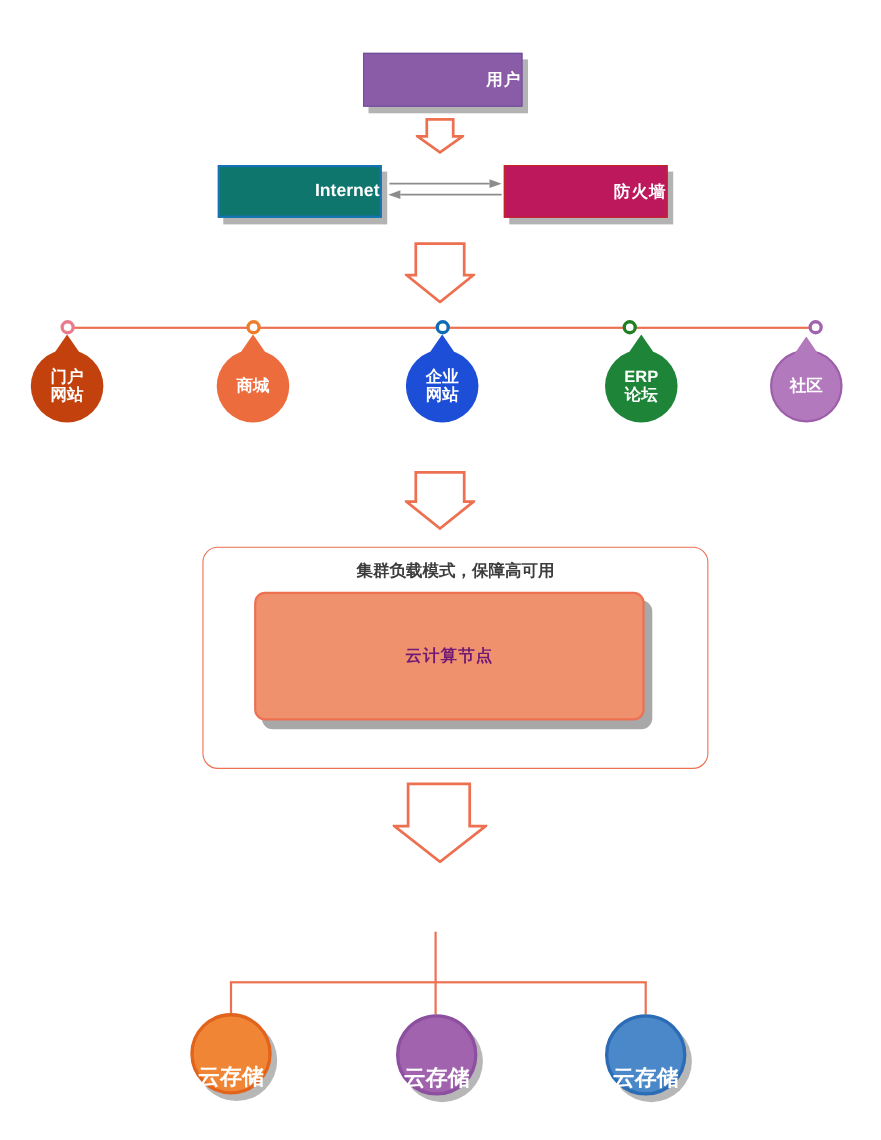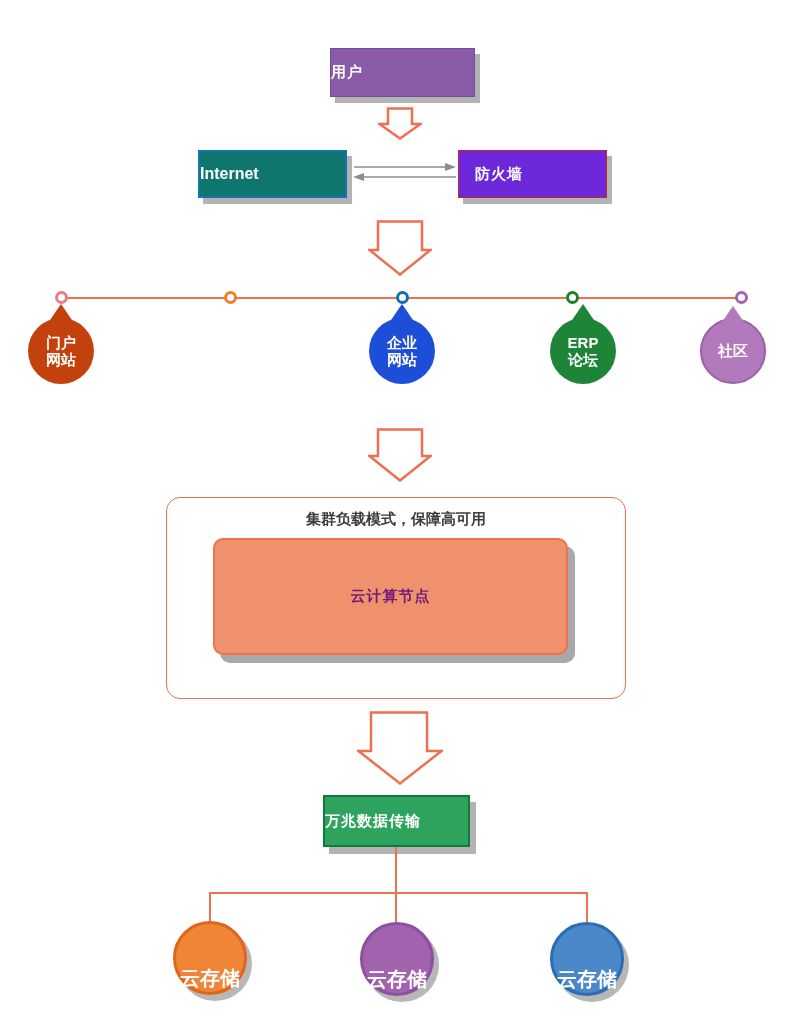--- a/index.html
+++ b/index.html
@@ -1,36 +1,36 @@
 <!DOCTYPE html>
 <html><head>
 <meta charset="utf-8">
 <style>
   html,body{margin:0;padding:0;background:#fff;}
   .canvas{position:relative;width:801px;height:1036px;background:#fff;overflow:hidden;
           font-family:"Liberation Sans","DejaVu Sans",sans-serif;}
-  .node{position:absolute;display:flex;align-items:center;justify-content:flex-start;
+  .node{position:absolute;display:flex;align-items:center;justify-content:flex-end;
         color:#fff;font-weight:bold;font-size:15px;letter-spacing:1px;box-sizing:border-box;}
   .shadow{box-shadow:5px 6px 0 0 #b3b3b3;}
   .user-node{left:330px;top:48px;width:145px;height:49px;border:1px solid #6a4f9c;}
   .internet-node{left:198px;top:150px;width:149px;height:48px;border:2px solid #1373b4;font-size:16px;letter-spacing:0;}
   .firewall-node{left:458px;top:150px;width:149px;height:48px;border:1px solid #c32426;}
   .transfer-node{left:323px;top:795px;width:147px;height:52px;border:2px solid #0f7a3c;box-shadow:6px 7px 0 0 #b3b3b3;}
   .arrow-svg{position:absolute;}
   .timeline{position:absolute;left:62px;top:297px;width:680px;height:2px;}
   .ring{position:absolute;top:291px;width:13px;height:13px;border-radius:50%;
         background:#fff;border:3px solid;box-sizing:border-box;}
   .balloon{position:absolute;top:318px;width:66px;height:66px;border-radius:50%;
            display:flex;flex-direction:column;align-items:center;justify-content:center;
            color:#fff;font-weight:bold;font-size:15px;line-height:1.15;text-align:center;
            box-sizing:border-box;}
   .balloon .tail{position:absolute;top:-14px;left:50%;transform:translateX(-50%);
                  width:26px;height:19px;background:inherit;
                  clip-path:polygon(50% 0,100% 100%,0 100%);}
-  .cluster-frame{position:absolute;left:166px;top:497px;width:460px;height:202px;
+  .cluster-frame{position:absolute;left:184px;top:497px;width:460px;height:202px;
                  border:1px solid;border-radius:14px;box-sizing:border-box;background:#fff;}
   .cluster-title{position:absolute;left:0;top:12px;width:100%;text-align:center;
                  font-weight:bold;font-size:15px;color:#3d3d3d;}
   .cloud-node{position:absolute;left:46px;top:40px;width:355px;height:117px;
               border:2px solid;border-radius:10px;box-sizing:border-box;
               display:flex;align-items:center;justify-content:center;
               font-weight:bold;font-size:15px;letter-spacing:1px;
               box-shadow:7px 8px 0 0 #a8a8a8;}
   .cline{position:absolute;}
   .storage{position:absolute;width:74px;height:74px;border-radius:50%;border:3px solid;
@@ -47,21 +47,21 @@
   </div>
 
   <svg class="arrow-svg" style="left:378px;top:107px" width="44" height="33">
     <polygon points="10,1.5 34,1.5 34,17 42.5,17 22,31.5 1.5,17 10,17" fill="#ffffff" stroke="#ed7051" stroke-width="2.5"></polygon>
   </svg>
 
   <div class="node internet-node shadow" style="background-color: #0f766e;">
     <span>Internet</span>
   </div>
 
-  <div class="node firewall-node shadow" style="background-color: #6d28d9; padding-left: 16px;">
+  <div class="node firewall-node shadow" style="background-color: #be185d; padding-left: 16px;">
     <span>防火墙</span>
   </div>
 
   <svg class="arrow-svg" style="left:351px;top:160px" width="107" height="24">
     <line x1="3" y1="7" x2="94" y2="7" stroke="#8c8c8c" stroke-width="1.6"></line>
     <polygon points="94,3 105,7 94,11" fill="#8c8c8c"></polygon>
     <line x1="13" y1="17" x2="105" y2="17" stroke="#8c8c8c" stroke-width="1.6"></line>
     <polygon points="13,13 2,17 13,21" fill="#8c8c8c"></polygon>
   </svg>
 
@@ -74,20 +74,24 @@
   <div class="ring" style="left: 55px; border-color: rgb(233, 123, 141);"></div>
   <div class="ring" style="left: 224px; border-color: rgb(238, 125, 43);"></div>
   <div class="ring" style="left: 396px; border-color: rgb(14, 108, 182);"></div>
   <div class="ring" style="left: 566px; border-color: rgb(31, 128, 33);"></div>
   <div class="ring" style="left: 735px; border-color: rgb(162, 99, 174);"></div>
 
   <div class="balloon" style="left: 28px; background-color: #c2410c;">
     <span class="tail"></span>
     <span>门户</span>
     <span>网站</span>
+  </div>
+  <div class="balloon" style="left: 197px; background-color: rgb(237, 108, 62);">
+    <span class="tail"></span>
+    <span>商城</span>
   </div>
   <div class="balloon" style="left: 369px; background-color: #1d4ed8;">
     <span class="tail"></span>
     <span>企业</span>
     <span>网站</span>
   </div>
   <div class="balloon" style="left: 550px; background-color: rgb(30, 133, 56);">
     <span class="tail"></span>
     <span>ERP</span>
     <span>论坛</span>
@@ -105,23 +109,20 @@
     <div class="cluster-title">集群负载模式，保障高可用</div>
     <div class="cloud-node" style="background-color: rgb(240, 145, 110); border-color: rgb(237, 112, 81); color: #701a75;">
       <span>云计算节点</span>
     </div>
   </div>
 
   <svg class="arrow-svg" style="left:357px;top:711px" width="86" height="74">
     <polygon points="14,1.5 70,1.5 70,40 84.5,40 43,72.5 1.5,40 14,40" fill="#ffffff" stroke="#ed7051" stroke-width="2.5"></polygon>
   </svg>
 
-  <div class="node transfer-node" style="background-color: rgb(45, 163, 94);">
-    <span>万兆数据传输</span>
-  </div>
 
   <div class="cline" style="left: 395px; top: 847px; width: 2px; height: 46px; background-color: rgb(237, 112, 81);"></div>
   <div class="cline" style="left: 209px; top: 892px; width: 379px; height: 2px; background-color: rgb(237, 112, 81);"></div>
   <div class="cline" style="left: 209px; top: 893px; width: 2px; height: 29px; background-color: rgb(237, 112, 81);"></div>
   <div class="cline" style="left: 395px; top: 893px; width: 2px; height: 29px; background-color: rgb(237, 112, 81);"></div>
   <div class="cline" style="left: 586px; top: 893px; width: 2px; height: 29px; background-color: rgb(237, 112, 81);"></div>
 
   <div class="storage" style="left: 173px; top: 921px; background-color: rgb(240, 133, 53); border-color: rgb(226, 100, 28);">
     <span>云存储</span>
   </div>

